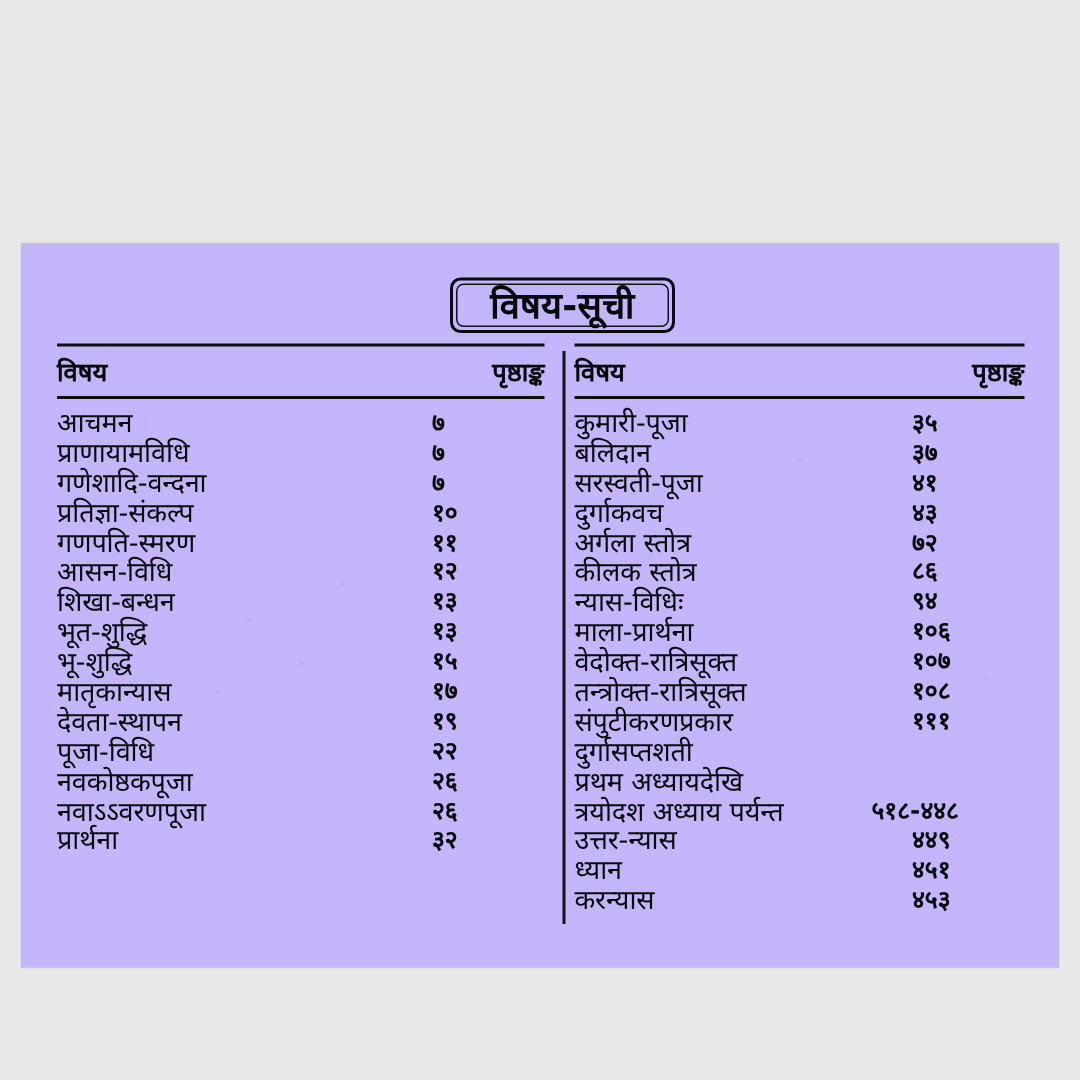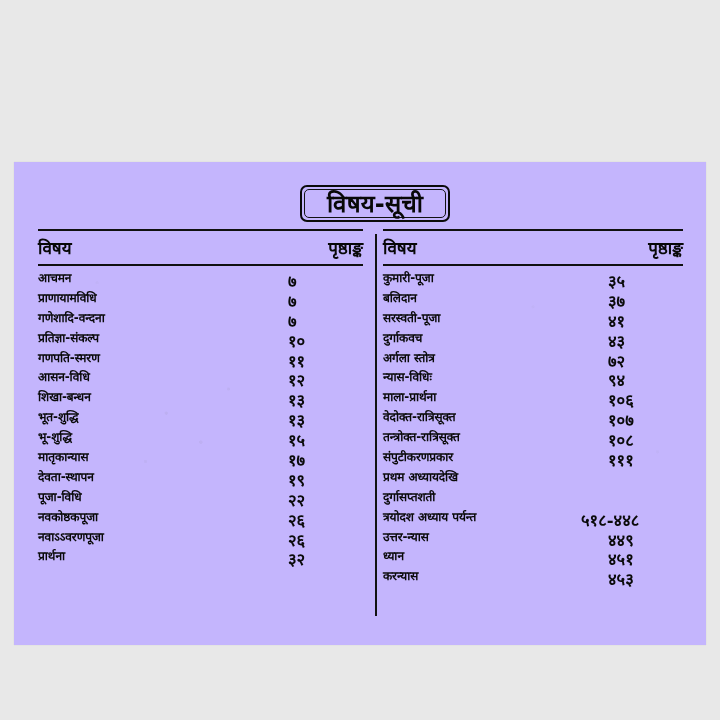--- a/index.html
+++ b/index.html
@@ -141,22 +141,22 @@
   }
   .row {
     position: relative;
     height: 19.9px;
     white-space: nowrap;
   }
   .row-title {
     position: absolute;
     left: 0;
     top: -1px;
-    font-size: 12px;
-    font-weight: bold;
+    font-size: 18px;
+    font-weight: normal;
     color: #0a0a0a;
     font-family: "DejaVu Sans", sans-serif;
     letter-spacing: -0.1px;
   }
   .row-page {
     position: absolute;
     top: -1px;
     font-size: 16.5px;
     font-weight: bold;
     color: #0a0a0a;
@@ -274,44 +274,48 @@
           </div>
           <div class="row">
             <span class="row-title">दुर्गाकवच</span>
             <span class="row-page">४३</span>
           </div>
           <div class="row">
             <span class="row-title">अर्गला स्तोत्र</span>
             <span class="row-page">७२</span>
           </div>
           <div class="row">
+            <span class="row-title">कीलक स्तोत्र</span>
+            <span class="row-page">८६</span>
+          </div>
+          <div class="row">
             <span class="row-title">न्यास-विधिः</span>
             <span class="row-page">९४</span>
           </div>
           <div class="row">
             <span class="row-title">माला-प्रार्थना</span>
             <span class="row-page">१०६</span>
           </div>
           <div class="row">
             <span class="row-title">वेदोक्त-रात्रिसूक्त</span>
             <span class="row-page">१०७</span>
           </div>
           <div class="row">
             <span class="row-title">तन्त्रोक्त-रात्रिसूक्त</span>
             <span class="row-page">१०८</span>
           </div>
           <div class="row">
             <span class="row-title">संपुटीकरणप्रकार</span>
             <span class="row-page">१११</span>
           </div>
           <div class="row">
+            <span class="row-title">दुर्गासप्तशती</span>
+          </div>
+          <div class="row">
             <span class="row-title">प्रथम अध्यायदेखि</span>
-          </div>
-          <div class="row">
-            <span class="row-title">दुर्गासप्तशती</span>
           </div>
           <div class="row">
             <span class="row-title">त्रयोदश अध्याय पर्यन्त</span>
             <span class="row-page range">५१८-४४८</span>
           </div>
           <div class="row">
             <span class="row-title">उत्तर-न्यास</span>
             <span class="row-page">४४९</span>
           </div>
           <div class="row">

